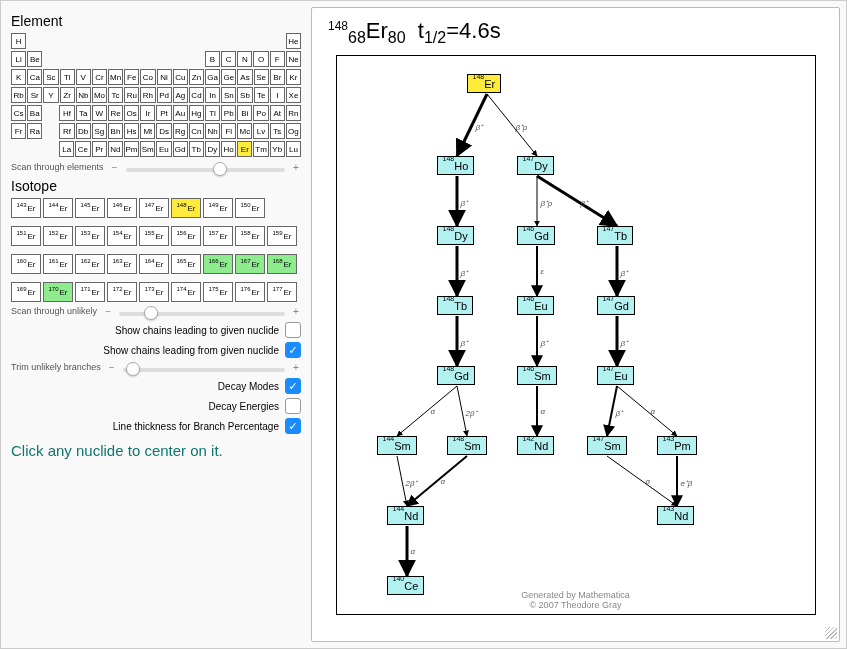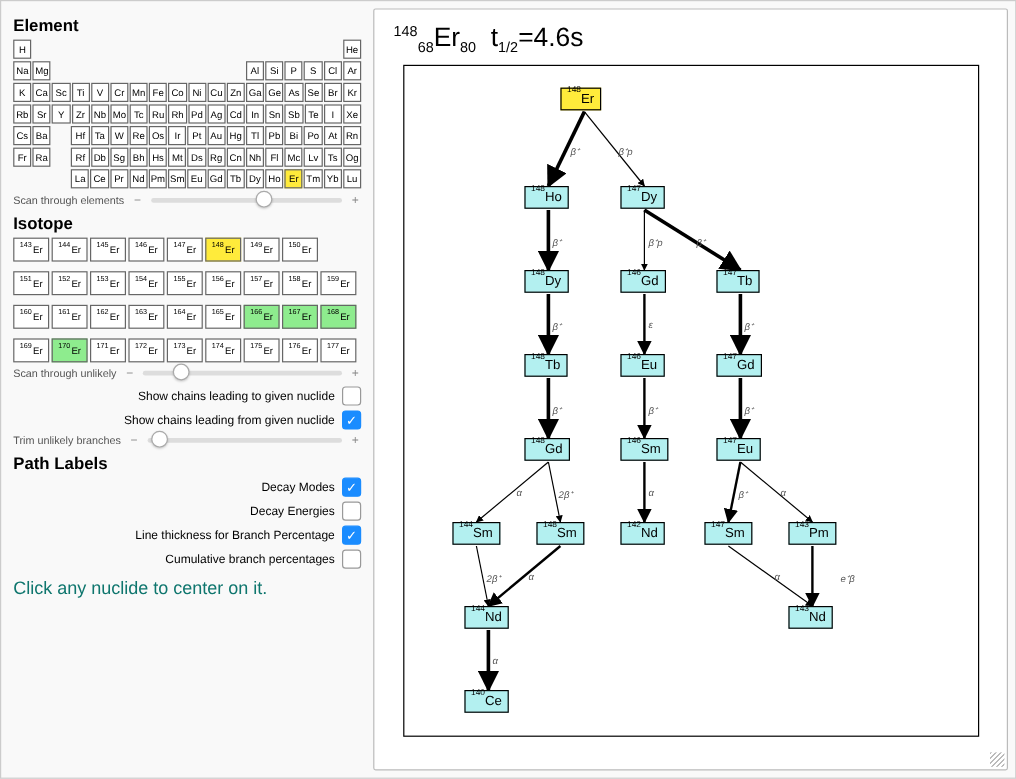--- a/index.html
+++ b/index.html
@@ -1,44 +1,44 @@
 <!DOCTYPE html>
 <html><head>
 <meta charset="utf-8">
 <style>
 *{box-sizing:border-box;margin:0;padding:0}
 body{font-family:Helvetica,Arial,sans-serif;font-size:11px;background:#fff;color:#000}
 .app{display:flex;width:847px;height:649px;border:1px solid #ccc;background:#f9f9f9;position:relative}
 .close-x{position:absolute;top:6px;right:8px;color:#bbb;font-size:12px;cursor:pointer}
 .panel{width:310px;padding:8px 10px;overflow:hidden}
 .main{flex:1;background:#fff;border:1px solid #bbb;margin:6px 6px 6px 0;border-radius:2px;padding:10px;position:relative}
-h3{font-size:14px;font-weight:bold;margin:4px 0 4px 0}
+h3{font-size:14px;font-weight:normal;margin:4px 0 4px 0}
 .ptable{display:flex;flex-direction:column;gap:1px;margin-bottom:4px}
 .prow{display:flex;gap:1px;height:17px}
 .pcell{width:16px;height:16px;border:1px solid #666;background:#fff;font-size:8px;display:flex;align-items:center;justify-content:center;cursor:pointer}
 .pcell.sel{background:#ffeb3b}
 .pspacer{width:16px;height:16px}
-.slider-row{display:flex;align-items:center;gap:6px;font-size:9px;color:#555;margin:3px 0 6px 0}
+.slider-row{display:flex;align-items:flex-end;gap:6px;font-size:9px;color:#555;margin:3px 0 6px 0}
 .slider-row .lbl{flex:0 0 auto}
 .slider{flex:1;height:4px;background:#ddd;border-radius:2px;position:relative}
 .slider .thumb{position:absolute;width:14px;height:14px;background:#fff;border:1px solid #aaa;border-radius:50%;top:-6px;box-shadow:0 1px 2px rgba(0,0,0,.2)}
 .plus,.minus{width:10px;height:10px;display:flex;align-items:center;justify-content:center;color:#888;font-size:10px}
 .iso-grid{display:flex;flex-wrap:wrap;gap:2px;margin-bottom:4px}
 .iso{width:30px;height:20px;border:1px solid #666;background:#fff;font-size:8px;display:flex;align-items:center;justify-content:center;cursor:pointer;position:relative}
 .iso.sel{background:#ffeb3b}
 .iso.stable{background:#8eec8e}
 .iso sup{font-size:6px;position:relative;top:-3px;margin-right:1px}
 .opt-row{display:flex;align-items:center;justify-content:flex-end;gap:6px;font-size:10px;margin:4px 0}
 .opt-row .olbl{text-align:left}
 .chk{width:16px;height:16px;border:1px solid #999;border-radius:3px;background:#fff;display:flex;align-items:center;justify-content:center;cursor:pointer}
 .chk.on{background:#1a8cff;border-color:#1a8cff;color:#fff;font-size:11px}
 .hint{font-size:15px;margin-top:8px;color:#0f766e}
 .title{font-size:22px;margin:0 0 8px 6px}
 .title sup{font-size:12px;vertical-align:super}
-.title sub{font-size:12px;vertical-align:sub}
+.title sub{font-size:16px;vertical-align:sub}
 .chart{border:1px solid #000;width:480px;height:560px;margin:0 auto;position:relative;background:#fff}
 .node{position:absolute;border:1px solid #000;background:#b3f0f0;padding:2px 5px;font-size:11px;cursor:pointer;text-align:center;line-height:1.1}
 .node.sel{background:#ffeb3b}
 .node sup{font-size:7px;position:relative;top:-4px}
 svg.edges{position:absolute;inset:0;width:100%;height:100%}
 .elabel{position:absolute;font-size:8px;font-style:italic;color:#555}
 .credit{position:absolute;bottom:4px;left:0;right:0;text-align:center;font-size:9px;color:#888}
 .resize{position:absolute;bottom:2px;right:2px;width:12px;height:12px;background:repeating-linear-gradient(135deg,#bbb 0,#bbb 1px,transparent 1px,transparent 3px)}
 .iso-break{width:100%;height:4px}
 </style>
@@ -65,38 +65,38 @@
           <div class="pspacer"></div>
           <div class="pspacer"></div>
           <div class="pspacer"></div>
           <div class="pspacer"></div>
           <div class="pspacer"></div>
           <div class="pspacer"></div>
           <div class="pspacer"></div>
           <div class="pcell">He</div>
         </div>
         <div class="prow">
-          <div class="pcell">Na</div>
-          <div class="pcell">Mg</div>
-          <div class="pspacer"></div>
-          <div class="pspacer"></div>
-          <div class="pspacer"></div>
-          <div class="pspacer"></div>
-          <div class="pspacer"></div>
-          <div class="pspacer"></div>
-          <div class="pspacer"></div>
-          <div class="pspacer"></div>
-          <div class="pspacer"></div>
-          <div class="pspacer"></div>
-          <div class="pcell">Al</div>
-          <div class="pcell">Si</div>
-          <div class="pcell">P</div>
-          <div class="pcell">S</div>
-          <div class="pcell">Cl</div>
-          <div class="pcell">Ar</div>
+          <div class="pcell">Li</div>
+          <div class="pcell">Be</div>
+          <div class="pspacer"></div>
+          <div class="pspacer"></div>
+          <div class="pspacer"></div>
+          <div class="pspacer"></div>
+          <div class="pspacer"></div>
+          <div class="pspacer"></div>
+          <div class="pspacer"></div>
+          <div class="pspacer"></div>
+          <div class="pspacer"></div>
+          <div class="pspacer"></div>
+          <div class="pcell">B</div>
+          <div class="pcell">C</div>
+          <div class="pcell">N</div>
+          <div class="pcell">O</div>
+          <div class="pcell">F</div>
+          <div class="pcell">Ne</div>
         </div>
         <div class="prow">
           <div class="pcell">K</div>
           <div class="pcell">Ca</div>
           <div class="pcell">Sc</div>
           <div class="pcell">Ti</div>
           <div class="pcell">V</div>
           <div class="pcell">Cr</div>
           <div class="pcell">Mn</div>
           <div class="pcell">Fe</div>
@@ -261,36 +261,31 @@
       </div>
     <div class="slider-row">
       <span class="lbl">Trim unlikely branches</span>
       <span class="minus">−</span>
       <div class="slider">
           <div class="thumb" style="left:2%"></div>
         </div>
       <span class="plus">+</span>
     </div>
 
-    <h3>Path Labels</h3>
     <div class="opt-row">
         <span class="olbl">Decay Modes</span>
         <span class="chk on" id="ck-decayModes">✓</span>
       </div>
     <div class="opt-row">
         <span class="olbl">Decay Energies</span>
         <span class="chk" id="ck-decayEnergies"></span>
       </div>
     <div class="opt-row">
         <span class="olbl">Line thickness for Branch Percentage</span>
         <span class="chk on" id="ck-lineThick">✓</span>
-      </div>
-    <div class="opt-row">
-        <span class="olbl">Cumulative branch percentages</span>
-        <span class="chk" id="ck-cumulative"></span>
       </div>
 
     <div class="hint">Click any nuclide to center on it.</div>
   </div>
 
   <div class="main">
     <div class="title" id="title"><sup>148</sup><sub>68</sub>Er<sub>80</sub>&nbsp;&nbsp;t<sub>1/2</sub>=4.6s</div>
     <div class="chart" id="chart">
       <svg class="edges" id="edges">
           <defs>
@@ -313,20 +308,21 @@
           <line x1="120" y1="330" x2="130" y2="380" stroke="#000" stroke-width="1" marker-end="url(#ah)"></line>
           <line x1="200" y1="330" x2="200" y2="380" stroke="#000" stroke-width="2" marker-end="url(#ah)"></line>
           <line x1="280" y1="330" x2="270" y2="380" stroke="#000" stroke-width="2" marker-end="url(#ah)"></line>
           <line x1="280" y1="330" x2="340" y2="380" stroke="#000" stroke-width="1" marker-end="url(#ah)"></line>
           <line x1="60" y1="400" x2="70" y2="450" stroke="#000" stroke-width="1" marker-end="url(#ah)"></line>
           <line x1="130" y1="400" x2="70" y2="450" stroke="#000" stroke-width="2" marker-end="url(#ah)"></line>
           <line x1="340" y1="400" x2="340" y2="450" stroke="#000" stroke-width="2" marker-end="url(#ah)"></line>
           <line x1="270" y1="400" x2="340" y2="450" stroke="#000" stroke-width="1" marker-end="url(#ah)"></line>
           <line x1="70" y1="470" x2="70" y2="520" stroke="#000" stroke-width="3" marker-end="url(#ah)"></line>
         </svg>
+      <div class="credit"><span>Generated by Mathematica</span><br><span>© 2007 Theodore Gray</span></div>
     <div class="node sel" style="left: 130px; top: 18px;"><sup>148</sup>Er</div>
         <div class="node" style="left: 100px; top: 100px;"><sup>148</sup>Ho</div>
         <div class="node" style="left: 180px; top: 100px;"><sup>147</sup>Dy</div>
         <div class="node" style="left: 100px; top: 170px;"><sup>148</sup>Dy</div>
         <div class="node" style="left: 180px; top: 170px;"><sup>146</sup>Gd</div>
         <div class="node" style="left: 260px; top: 170px;"><sup>147</sup>Tb</div>
         <div class="node" style="left: 100px; top: 240px;"><sup>148</sup>Tb</div>
         <div class="node" style="left: 180px; top: 240px;"><sup>146</sup>Eu</div>
         <div class="node" style="left: 260px; top: 240px;"><sup>147</sup>Gd</div>
         <div class="node" style="left: 100px; top: 310px;"><sup>148</sup>Gd</div>
@@ -351,19 +347,19 @@
         <div class="elabel" style="left: 124px; top: 281px;">β⁺</div>
         <div class="elabel" style="left: 204px; top: 281px;">β⁺</div>
         <div class="elabel" style="left: 284px; top: 281px;">β⁺</div>
         <div class="elabel" style="left: 94px; top: 351px;">α</div>
         <div class="elabel" style="left: 129px; top: 351px;">2β⁺</div>
         <div class="elabel" style="left: 204px; top: 351px;">α</div>
         <div class="elabel" style="left: 279px; top: 351px;">β⁺</div>
         <div class="elabel" style="left: 314px; top: 351px;">α</div>
         <div class="elabel" style="left: 69px; top: 421px;">2β⁺</div>
         <div class="elabel" style="left: 104px; top: 421px;">α</div>
-        <div class="elabel" style="left: 364px; top: 421px; font-style: italic;">e⁺β</div>
+        <div class="elabel" style="left: 344px; top: 421px; font-style: italic;">e⁺β</div>
         <div class="elabel" style="left: 309px; top: 421px;">α</div>
         <div class="elabel" style="left: 74px; top: 491px;">α</div>
       </div>
     <div class="resize"></div>
   </div>
 </div>
 
 </body></html>

